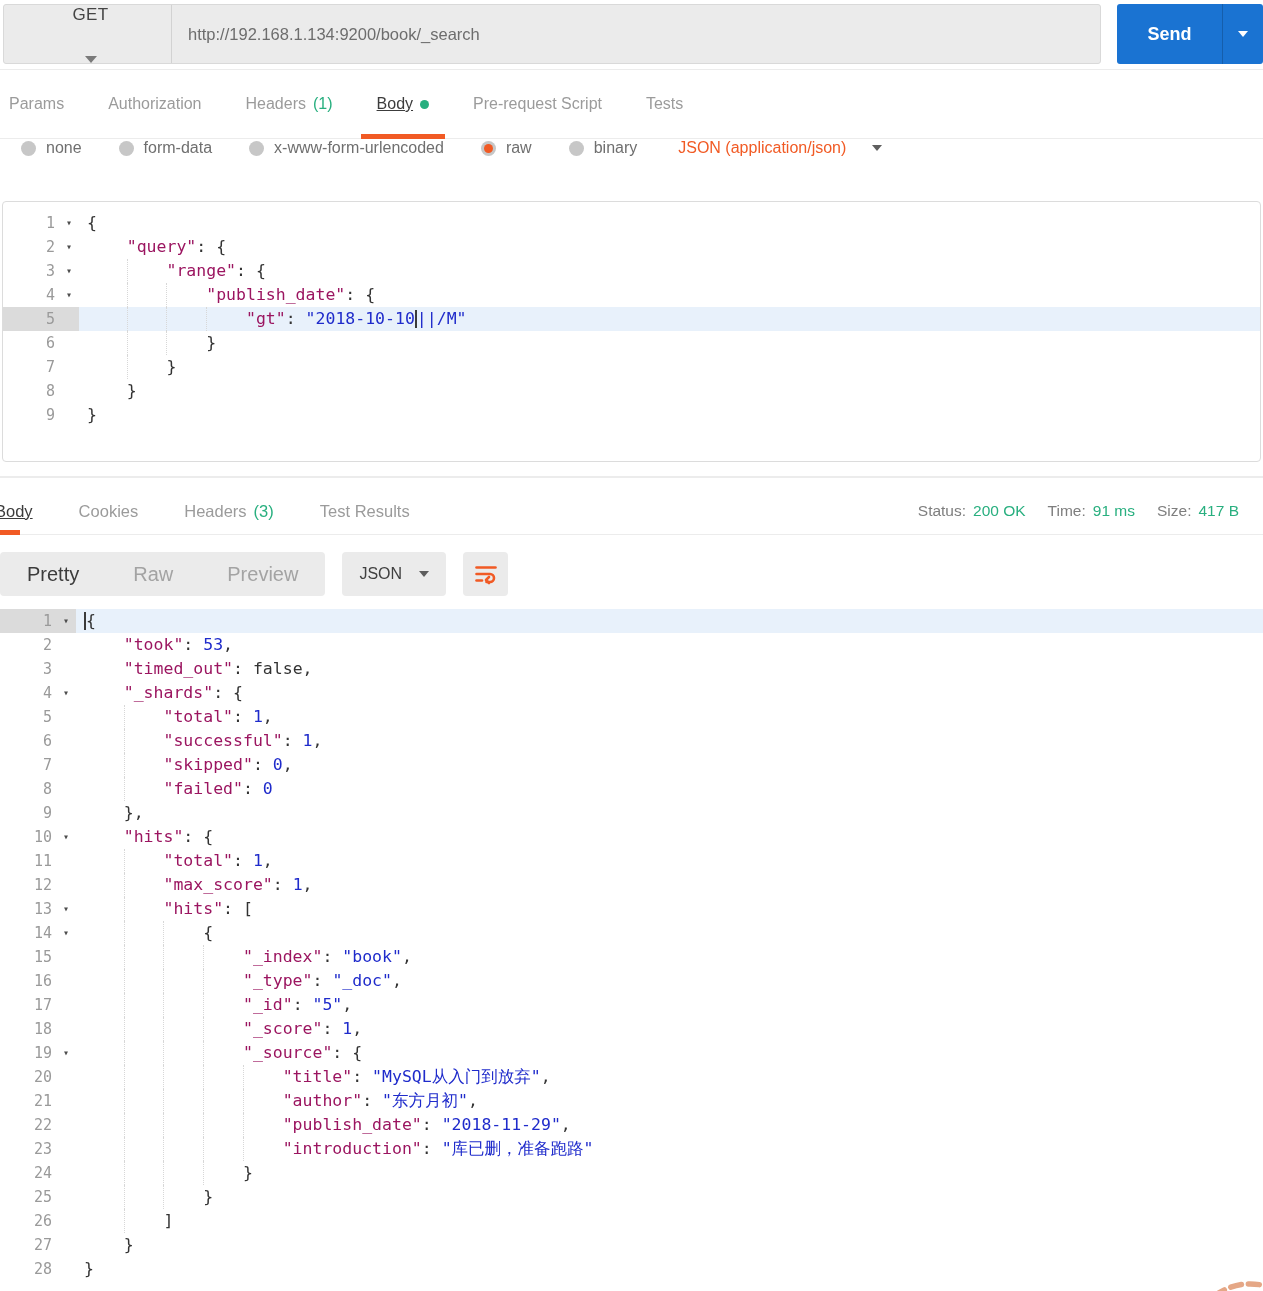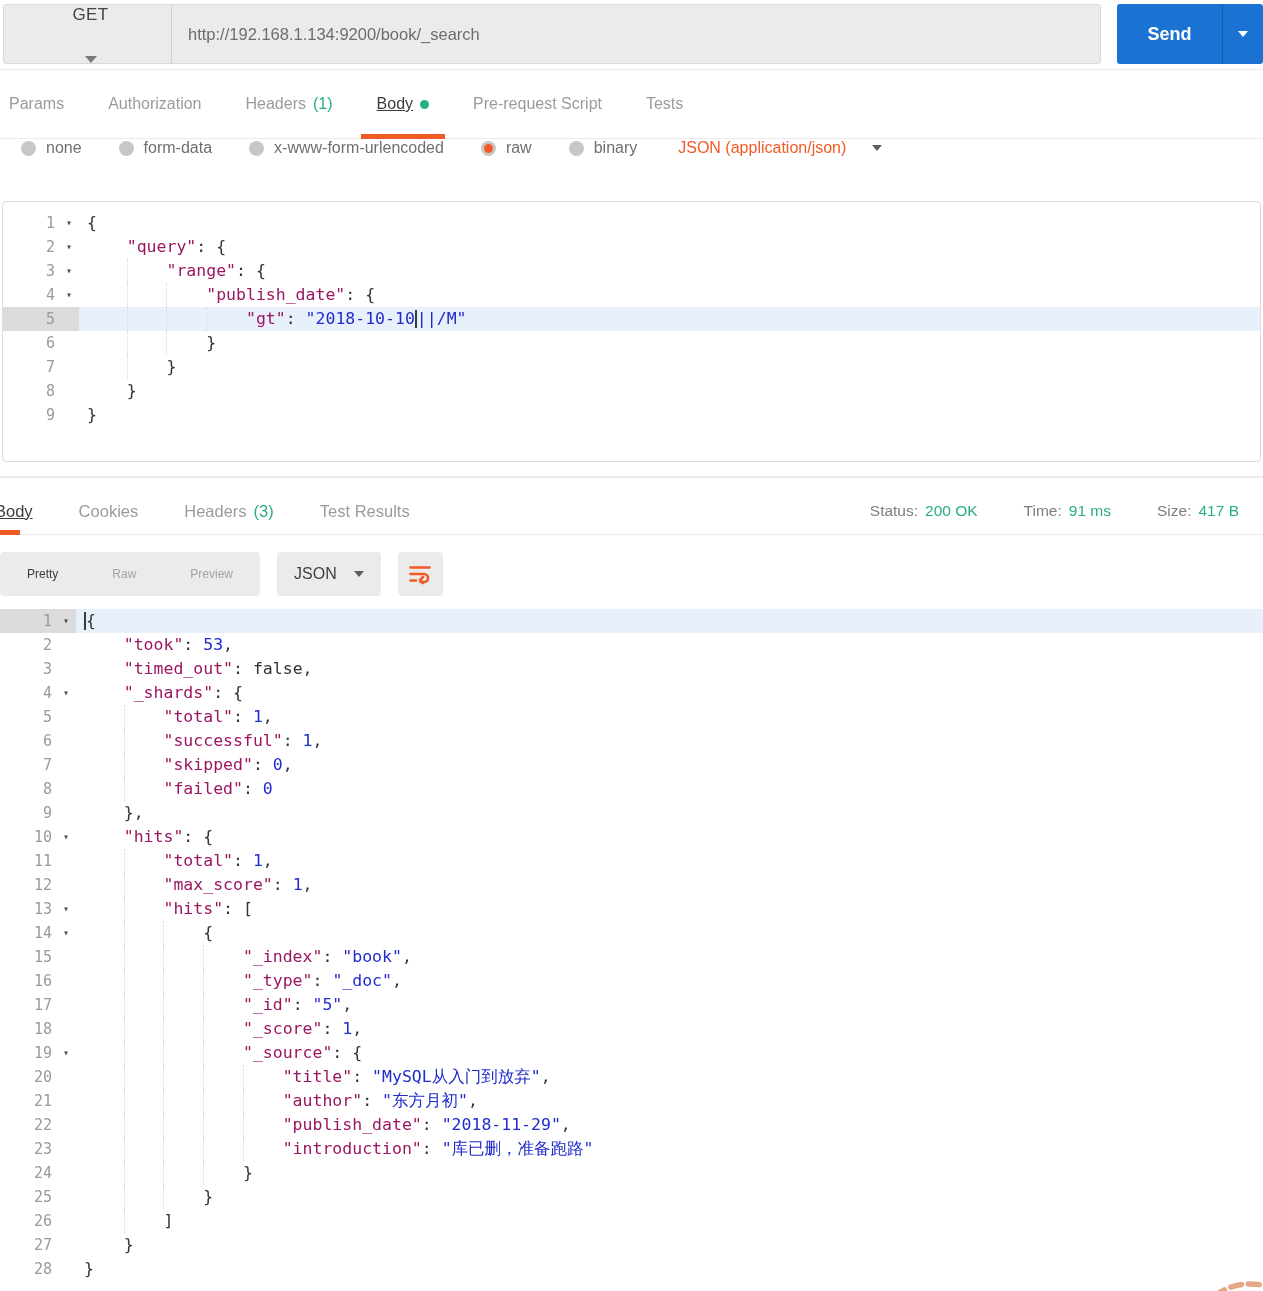--- a/index.html
+++ b/index.html
@@ -67,28 +67,28 @@
     vertical-align:text-bottom; }
   .guide { position:absolute; top:0; bottom:0; width:0; border-left:1px dotted #d7d7d7; }
 
   
   .resp-divider { height:2px; background:#ececec; margin-top:14px; }
   .resp-header { display:flex; align-items:stretch; height:47px; margin-top:10px;
     border-bottom:1px solid #ececec; }
   .resp-tabs { display:flex; align-items:stretch; margin-left:-5px; }
   .resp-tabs .tab { padding:0 23px 0 0; margin-right:23px; font-size:16.5px; }
   .resp-tabs .tab.active::after { left:0; right:36px; height:5px; }
-  .resp-meta { margin-left:auto; display:flex; align-items:center; gap:46px; padding-right:24px; }
+  .resp-meta { margin-left:auto; display:flex; align-items:center; gap:22px; padding-right:24px; }
   .meta-item { font-size:15.5px; color:#7e7e7e; display:flex; gap:7px; }
   .meta-item .meta-value { color:#28af7f; }
 
   
   .resp-toolbar { display:flex; align-items:center; margin-top:17px; height:44px; }
   .seg { display:flex; background:#ebebeb; border-radius:4px; height:44px; align-items:center; }
-  .seg .seg-item { padding:0 27px; font-size:12px; color:#a3a3a3; cursor:pointer; }
+  .seg .seg-item { padding:0 27px; font-size:20px; color:#a3a3a3; cursor:pointer; }
   .seg .seg-item.active { color:#3c3c3c; }
   .lang-pill { margin-left:17px; height:44px; background:#ebebeb; border-radius:4px;
     display:flex; align-items:center; gap:17px; padding:0 17px; cursor:pointer; }
   .lang-pill .lang-label { font-size:16px; color:#404040;text-align:right; }
   .lang-pill .caret { border-top-color:#5d5d5d; border-left-width:5px; border-right-width:5px; border-top-width:6px; }
   .wrap-btn { margin-left:17px; width:45px; height:44px; background:#ebebeb; border-radius:4px;
     display:flex; align-items:center; justify-content:center; cursor:pointer; }
 
   .resp-editor { margin-top:13px; }
 

